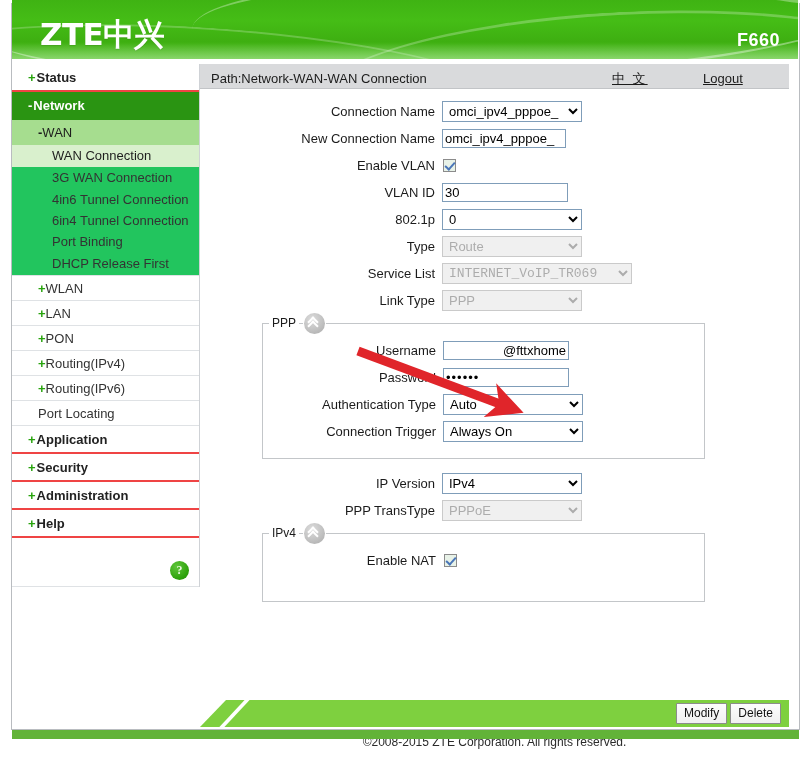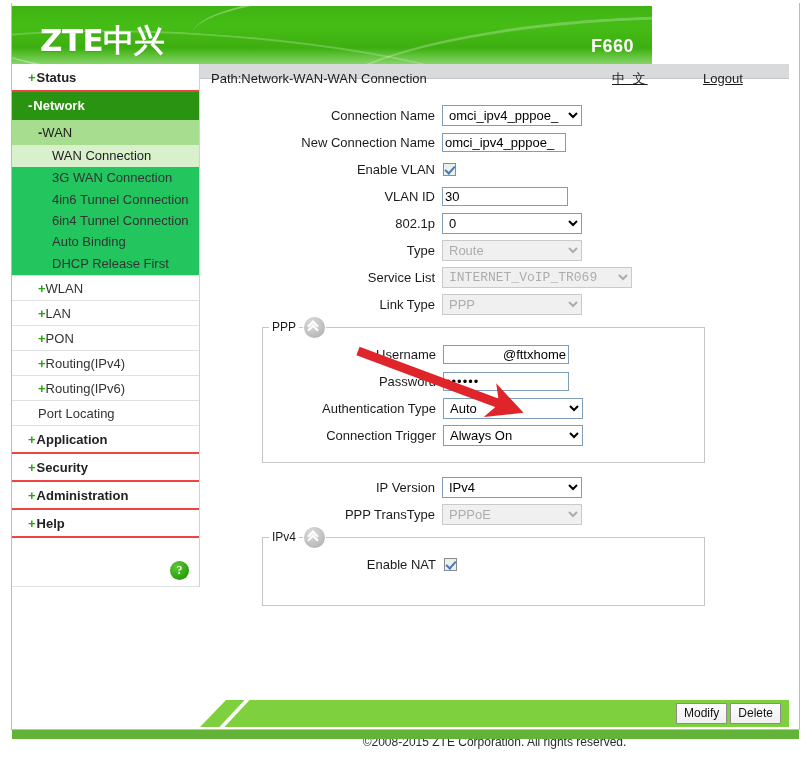--- a/index.html
+++ b/index.html
@@ -21,22 +21,22 @@
     left: 11px; top: 3px;
     width: 789px; height: 727px;
     border: 1px solid #b9bcc0;
     border-top: none;
     box-sizing: border-box;
     background: #fff;
   }
   
   .banner {
     position: absolute;
-    left: 12px; top: 6px;
-    width: 640px; height: 59px;
+    left: 12px; top: 0;
+    width: 786px; height: 59px;
     background: linear-gradient(180deg,#3fb313 0%, #45bd16 35%, #3eaf11 70%, #56c42c 100%);
     overflow: hidden;
   }
   .banner .swoosh1 {
     position: absolute; left: -40px; top: -52px;
     width: 900px; height: 130px;
     border-radius: 50%;
     background: transparent;
     border-bottom: 3px solid rgba(255,255,255,0.38);
     transform: rotate(-1.5deg);
@@ -169,41 +169,41 @@
   .content {
     position: absolute;
     left: 200px; top: 64px;
     width: 589px;
     height: 665px;
     background: #fff;
     box-sizing: border-box;
   }
   .pathbar {
     position: relative;
-    height: 15px;
+    height: 25px;
     background: #d9dadc;
     border-bottom: 1px solid #c2c4c7;
     font-size: 13px;
     color: #1b1b1b;
     line-height: 29px;
     box-sizing: border-box;
   }
   .pathbar .path-text { position: absolute; left: 11px; top: 0; }
   .pathbar a {
     position: absolute; top: 0;
     color: #1b1b1b;
     text-decoration: underline;
     font-size: 13px;
     cursor: pointer;
   }
   .pathbar .lang { left: 412px; letter-spacing: 2px; }
   .pathbar .logout { left: 503px; }
 
   
-  .form-area { position: relative; padding-top: 10px; margin-top: 14px; }
+  .form-area { position: relative; padding-top: 10px; }
   .row {
     display: flex;
     align-items: center;
     justify-content: flex-start;
     height: 25px;
     margin-bottom: 2px;
   }
   .lbl {
     width: 242px;
     text-align: right;
@@ -396,21 +396,21 @@
     <div class="nav-l3">
       <span>3G WAN Connection</span>
     </div>
     <div class="nav-l3 two-line">
       <span>4in6 Tunnel Connection</span>
     </div>
     <div class="nav-l3 two-line">
       <span>6in4 Tunnel Connection</span>
     </div>
     <div class="nav-l3">
-      <span>Auto Binding</span>
+      <span>Port Binding</span>
     </div>
     <div class="nav-l3 nav-group-end">
       <span>DHCP Release First</span>
     </div>
 
     <div class="nav-l2">
       <span class="pm">+</span><span>WLAN</span>
     </div>
     <div class="nav-l2">
       <span class="pm">+</span><span>LAN</span>

